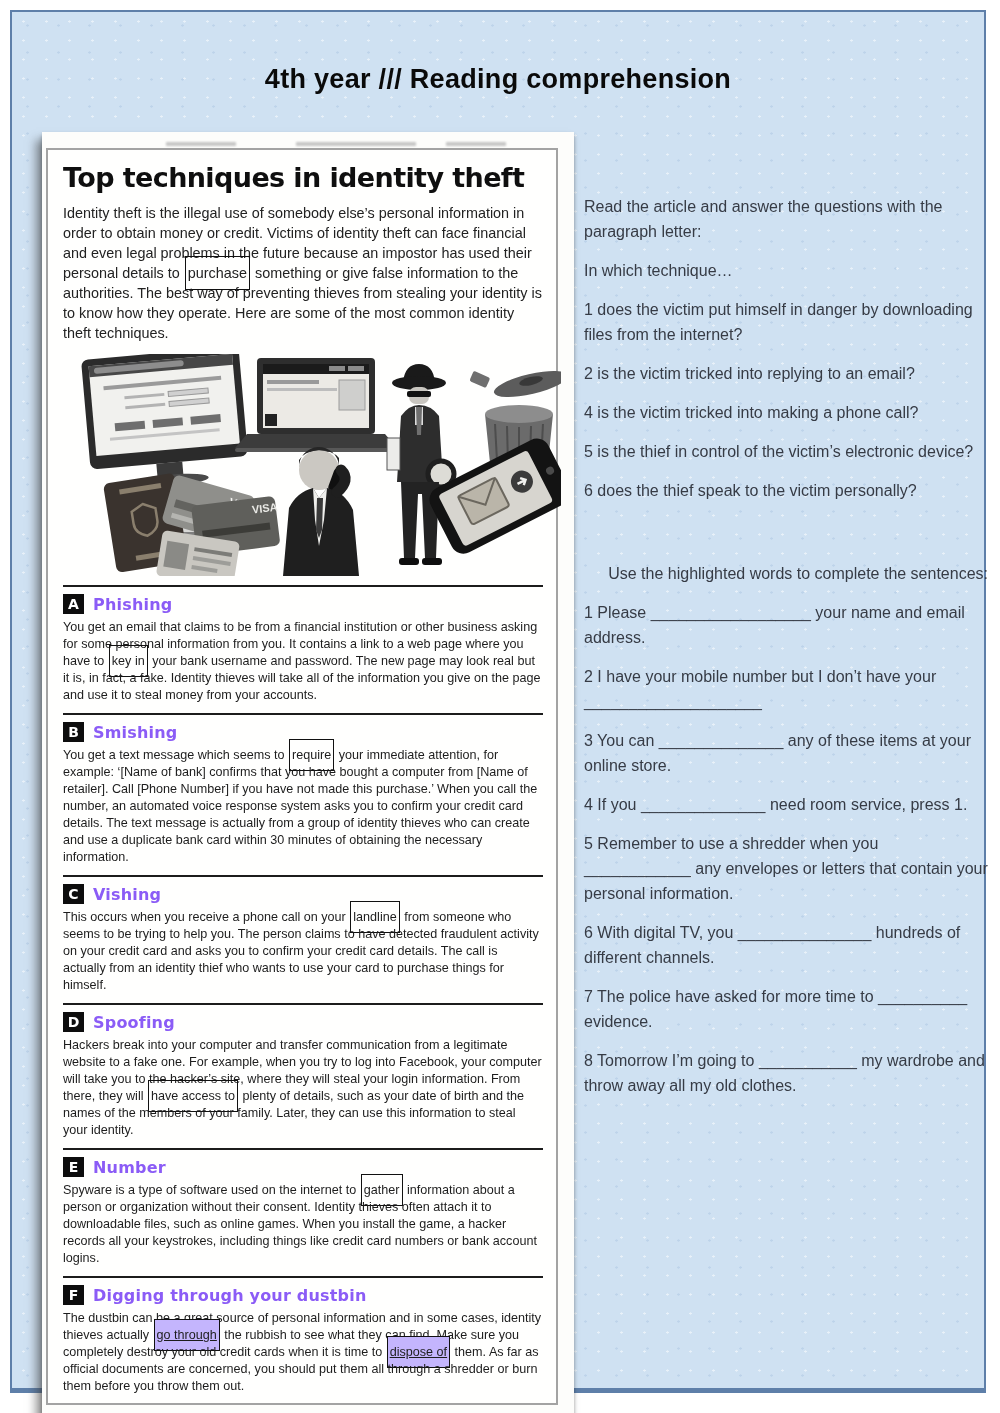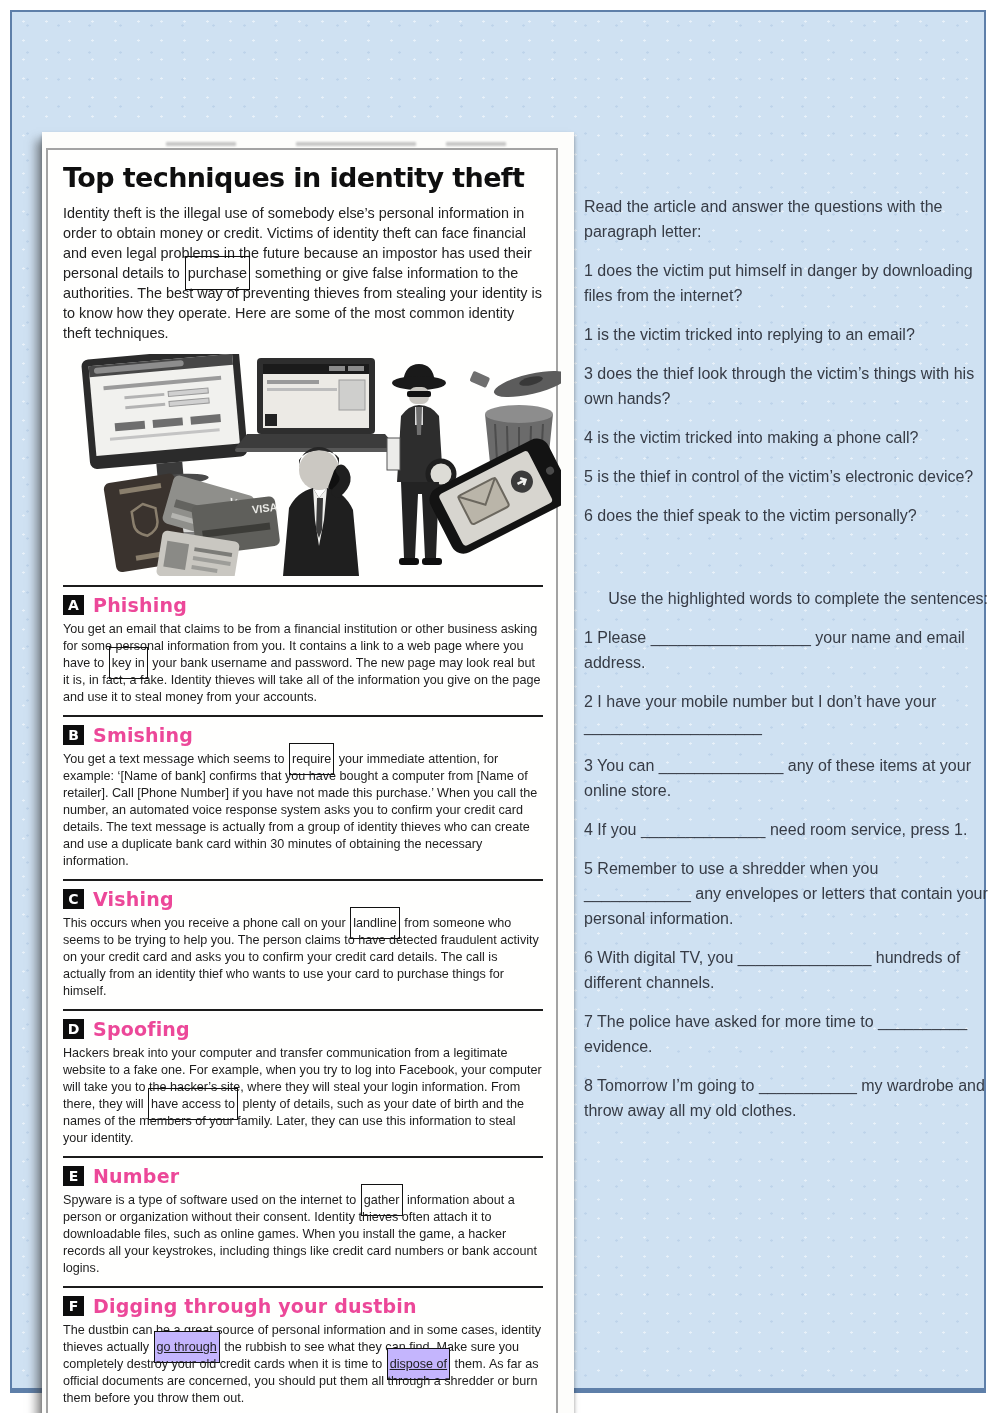--- a/index.html
+++ b/index.html
@@ -43,39 +43,40 @@
   .intro{font-size:14.4px;line-height:20px;color:#222;}
   .collage{margin:11px 0 4px 0;display:block;}
   .section{border-top:2px solid #1c1c1c;margin-top:9px;padding-top:7px;}
   .sec-head{display:flex;align-items:center;gap:9px;margin:0 0 5px 0;}
   .badge{
     width:21px;height:20px;background:#0d0d0d;color:#fff;flex:0 0 auto;
     font-weight:bold;font-size:14px;line-height:20px;text-align:center;
     font-family:"DejaVu Sans",sans-serif;
   }
   .sec-title{
-    font-family:"DejaVu Sans",sans-serif;font-weight:bold;font-size:19px;
-    color:#ec4899;letter-spacing:.2px;
+    font-family:"DejaVu Sans",sans-serif;font-weight:bold;font-size:16px;
+    color:#8b5cf6;letter-spacing:.2px;
   }
   .sec-body{font-size:12.6px;line-height:17px;color:#1d1d1d;}
   .boxed{border:1.5px solid #111;padding:8px 2px;margin:0 1px;}
   .shaded{background:#c4b5fd;text-decoration:underline;}
   
   .rightcol{
     position:absolute;left:572px;top:182px;width:404px;
     font-size:16px;line-height:25px;color:#363b45;
   }
   .rightcol p{margin:0 0 14px 0;}
   .gap-top{margin-top:58px !important;text-align:right;}
 </style>
 </head>
 <body>
 
 <div class="frame">
 
+  <div class="page-title">4th year /// Reading comprehension</div>
 
   <div class="scan">
     <div class="scan-artifacts">
         <span></span>
         <span></span>
         <span></span>
       </div>
     <div class="article-box">
       <div class="article-title">Top techniques in identity theft</div>
       <div class="intro"><span>Identity theft is the illegal use of somebody else’s personal information in order to obtain money or credit. Victims of identity theft can face financial and even legal problems in the future because an impostor has used their personal details to </span><span class="boxed">purchase</span><span> something or give false information to the authorities. The best way of preventing thieves from stealing your identity is to know how they operate. Here are some of the most common identity theft techniques.</span></div>
@@ -243,23 +244,23 @@
           <span class="badge">F</span>
           <span class="sec-title">Digging through your dustbin</span>
         </div>
         <div class="sec-body"><span>The dustbin can be a great source of personal information and in some cases, identity thieves actually </span><span class="boxed shaded">go through</span><span> the rubbish to see what they can find. Make sure you completely destroy your old credit cards when it is time to </span><span class="boxed shaded">dispose of</span><span> them. As far as official documents are concerned, you should put them all through a shredder or burn them before you throw them out.</span></div>
       </div>
     </div>
   </div>
 
   <div class="rightcol">
     <p>Read the article and answer the questions with the paragraph letter:</p>
+    <p>In which technique…</p>
     <p>1 does the victim put himself in danger by downloading files from the internet?</p>
-    <p>1 is the victim tricked into replying to an email?</p>
-    <p>3 does the thief look through the victim’s things with his own hands?</p>
+    <p>2 is the victim tricked into replying to an email?</p>
     <p>4 is the victim tricked into making a phone call?</p>
     <p>5 is the thief in control of the victim’s electronic device?</p>
     <p>6 does the thief speak to the victim personally?</p>
     <p class="gap-top">Use the highlighted words to complete the sentences:</p>
     <p>1 Please __________________ your name and email address.</p>
     <p>2 I have your mobile number but I don’t have your ____________________</p>
     <p>3 You can ______________ any of these items at your online store.</p>
     <p>4 If you ______________ need room service, press 1.</p>
     <p>5 Remember to use a shredder when you ____________ any envelopes or letters that contain your personal information.</p>
     <p>6 With digital TV, you _______________ hundreds of different channels.</p>

